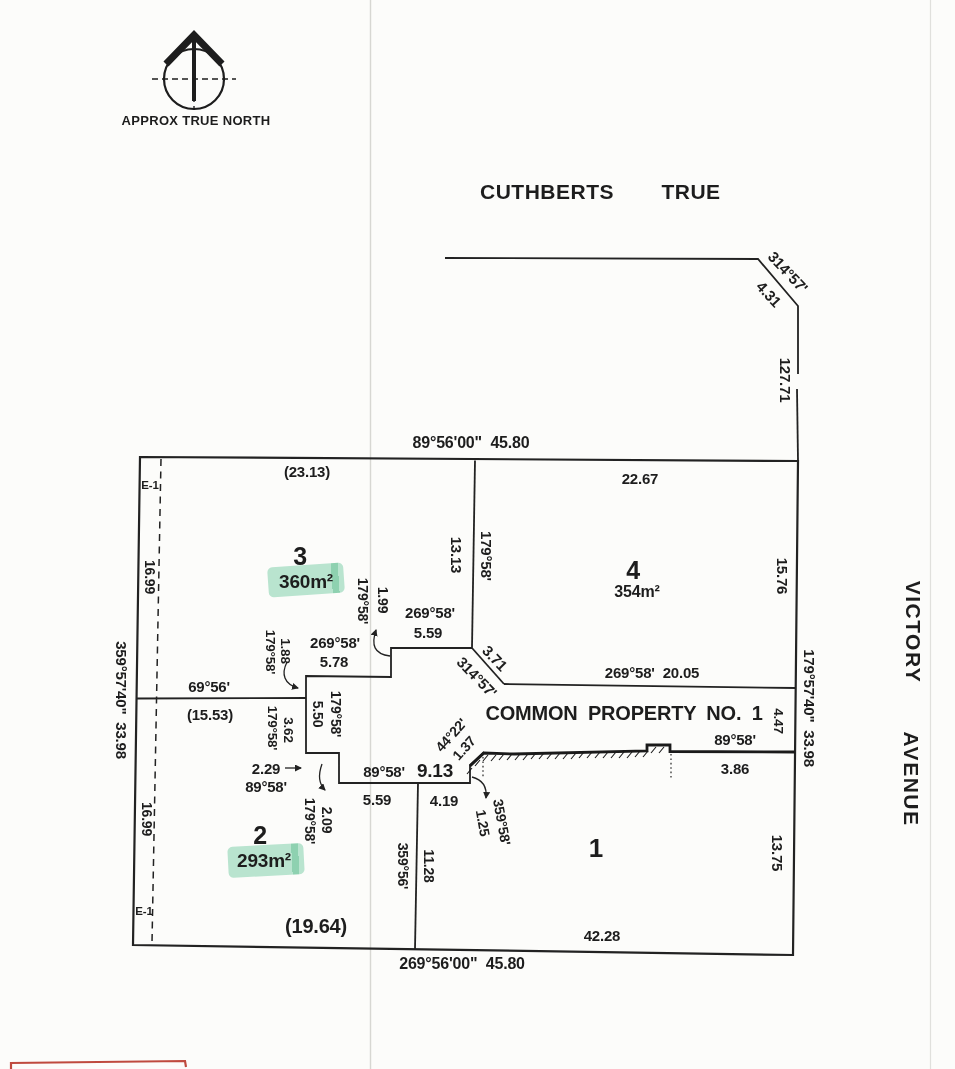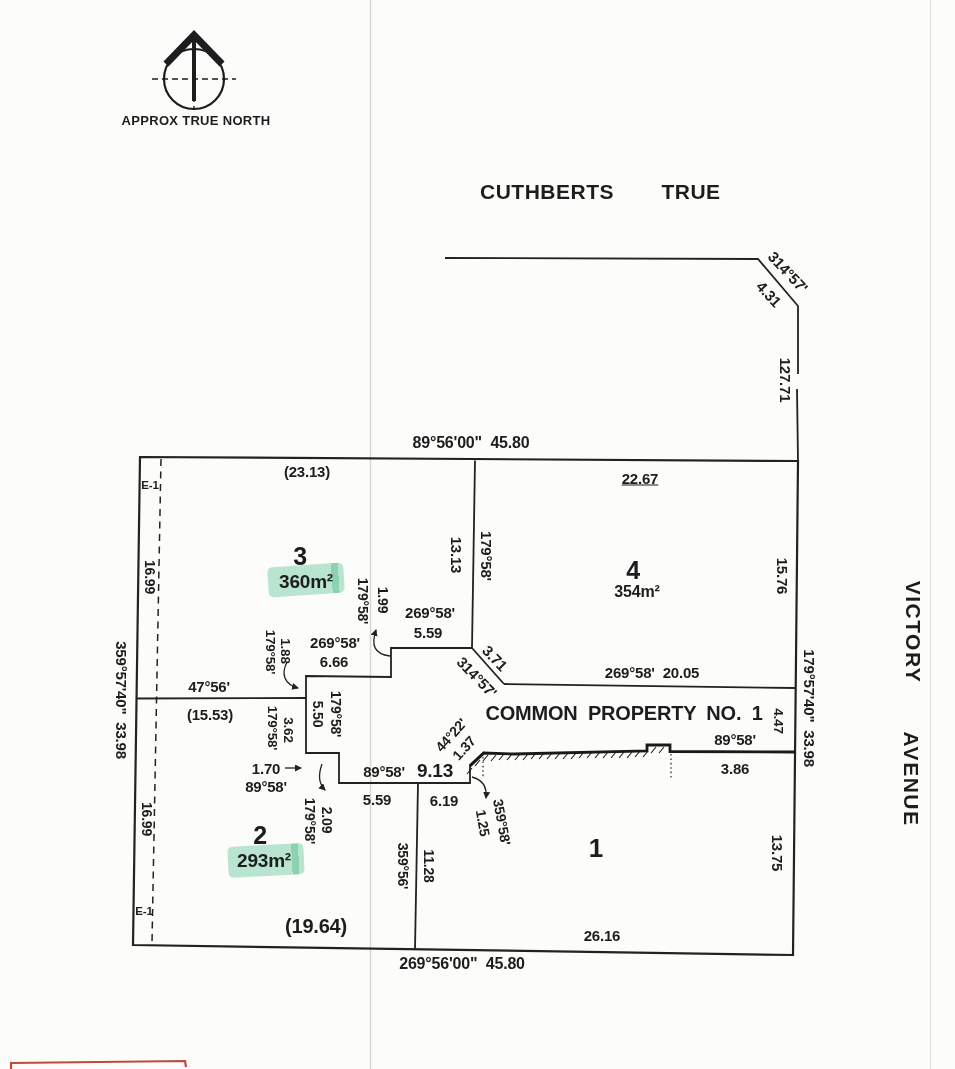--- a/index.html
+++ b/index.html
@@ -79,21 +79,21 @@
   <div class="lb" style="left:788px;top:272px;font-size:15px;--r:47deg;">314°57'</div>
   <div class="lb" style="left:769px;top:294px;font-size:15px;--r:47deg;">4.31</div>
   <div class="lb" style="left:785px;top:380px;font-size:15px;--r:90deg;">127.71</div>
 
   <div class="lb" style="left:471px;top:443px;font-size:16px;">89°56'00"  45.80</div>
   <div class="lb" style="left:462px;top:964px;font-size:16px;">269°56'00"  45.80</div>
   <div class="lb" style="left:121px;top:700px;font-size:15px;--r:90deg;">359°57'40"  33.98</div>
   <div class="lb" style="left:809px;top:708px;font-size:15px;--r:90deg;">179°57'40"  33.98</div>
 
   <div class="lb" style="left:307px;top:471px;font-size:15px;">(23.13)</div>
-  <div class="lb" style="left:640px;top:478px;font-size:15px;text-decoration:underline;">22.67</div>
+  <div class="lb" style="left:640px;top:478px;font-size:15px;">22.67</div>
 
   <div class="lb" style="left:150px;top:486px;font-size:11.5px;">E-1</div>
   <div class="lb" style="left:144px;top:912px;font-size:11.5px;">E-1</div>
   <div class="lb" style="left:150px;top:577px;font-size:14px;--r:90deg;">16.99</div>
   <div class="lb" style="left:147px;top:819px;font-size:14px;--r:90deg;">16.99</div>
 
   <div class="lb" style="left:300px;top:556px;font-size:25px;">3</div>
   <div class="lb" style="left:306px;top:581px;font-size:19px;text-align:center;">360m²</div>
   <div class="lb" style="left:633px;top:570px;font-size:25px;">4</div>
   <div class="lb" style="left:637px;top:592px;font-size:16px;">354m²</div>
@@ -103,57 +103,57 @@
 
   <div class="lb" style="left:456px;top:555px;font-size:15px;--r:90deg;">13.13</div>
   <div class="lb" style="left:486px;top:556px;font-size:15px;--r:90deg;">179°58'</div>
   <div class="lb" style="left:782px;top:576px;font-size:15px;--r:90deg;">15.76</div>
 
   <div class="lb" style="left:363px;top:601px;font-size:14px;--r:90deg;">179°58'</div>
   <div class="lb" style="left:383px;top:600px;font-size:14px;--r:90deg;">1.99</div>
   <div class="lb" style="left:430px;top:612px;font-size:15px;">269°58'</div>
   <div class="lb" style="left:428px;top:632px;font-size:15px;">5.59</div>
   <div class="lb" style="left:335px;top:642px;font-size:15px;">269°58'</div>
-  <div class="lb" style="left:334px;top:661px;font-size:15px;">6.66</div>
+  <div class="lb" style="left:334px;top:661px;font-size:15px;">5.78</div>
   <div class="lb" style="left:270px;top:652px;font-size:13.5px;--r:90deg;">179°58'</div>
   <div class="lb" style="left:285px;top:651px;font-size:13.5px;--r:90deg;">1.88</div>
 
   <div class="lb" style="left:495px;top:658px;font-size:15px;--r:46deg;">3.71</div>
   <div class="lb" style="left:477px;top:677px;font-size:15px;--r:46deg;">314°57'</div>
   <div class="lb" style="left:652px;top:672px;font-size:15px;">269°58'  20.05</div>
 
-  <div class="lb" style="left:209px;top:686px;font-size:15px;">47°56'</div>
+  <div class="lb" style="left:209px;top:686px;font-size:15px;">69°56'</div>
   <div class="lb" style="left:210px;top:714px;font-size:15px;">(15.53)</div>
 
   <div class="lb" style="left:318px;top:714px;font-size:14px;--r:90deg;">5.50</div>
   <div class="lb" style="left:336px;top:714px;font-size:14px;--r:90deg;">179°58'</div>
   <div class="lb" style="left:272px;top:728px;font-size:13.5px;--r:90deg;">179°58'</div>
   <div class="lb" style="left:288px;top:730px;font-size:13.5px;--r:90deg;">3.62</div>
-  <div class="lb" style="left:266px;top:768px;font-size:15px;">1.70</div>
+  <div class="lb" style="left:266px;top:768px;font-size:15px;">2.29</div>
   <div class="lb" style="left:266px;top:786px;font-size:15px;">89°58'</div>
 
   <div class="lb" style="left:384px;top:771px;font-size:15px;">89°58'</div>
   <div class="lb" style="left:435px;top:770px;font-size:19px;">9.13</div>
   <div class="lb" style="left:377px;top:799px;font-size:15px;">5.59</div>
-  <div class="lb" style="left:444px;top:800px;font-size:15px;">6.19</div>
+  <div class="lb" style="left:444px;top:800px;font-size:15px;">4.19</div>
 
   <div class="lb" style="left:451px;top:735px;font-size:14px;--r:-48deg;">44°22'</div>
   <div class="lb" style="left:464px;top:748px;font-size:14px;--r:-48deg;">1.37</div>
 
   <div class="lb" style="left:624px;top:713px;font-size:20px;word-spacing:5px;">COMMON PROPERTY NO. 1</div>
   <div class="lb" style="left:778px;top:721px;font-size:13.5px;--r:90deg;">4.47</div>
   <div class="lb" style="left:735px;top:739px;font-size:15px;">89°58'</div>
   <div class="lb" style="left:735px;top:768px;font-size:15px;">3.86</div>
 
   <div class="lb" style="left:502px;top:822px;font-size:14px;--r:80deg;">359°58'</div>
   <div class="lb" style="left:483px;top:823px;font-size:14px;--r:80deg;">1.25</div>
 
   <div class="lb" style="left:327px;top:820px;font-size:14px;--r:90deg;">2.09</div>
   <div class="lb" style="left:310px;top:821px;font-size:14px;--r:90deg;">179°58'</div>
 
   <div class="lb" style="left:403px;top:866px;font-size:14px;--r:90deg;">359°56'</div>
   <div class="lb" style="left:429px;top:866px;font-size:14px;--r:90deg;">11.28</div>
 
   <div class="lb" style="left:777px;top:853px;font-size:15px;--r:90deg;">13.75</div>
   <div class="lb" style="left:287px;top:926px;font-size:20px;margin-left:29px;">(19.64)</div>
-  <div class="lb" style="left:602px;top:935px;font-size:15px;">26.16</div>
+  <div class="lb" style="left:602px;top:935px;font-size:15px;">42.28</div>
 
 </div>
 
 </body></html>

